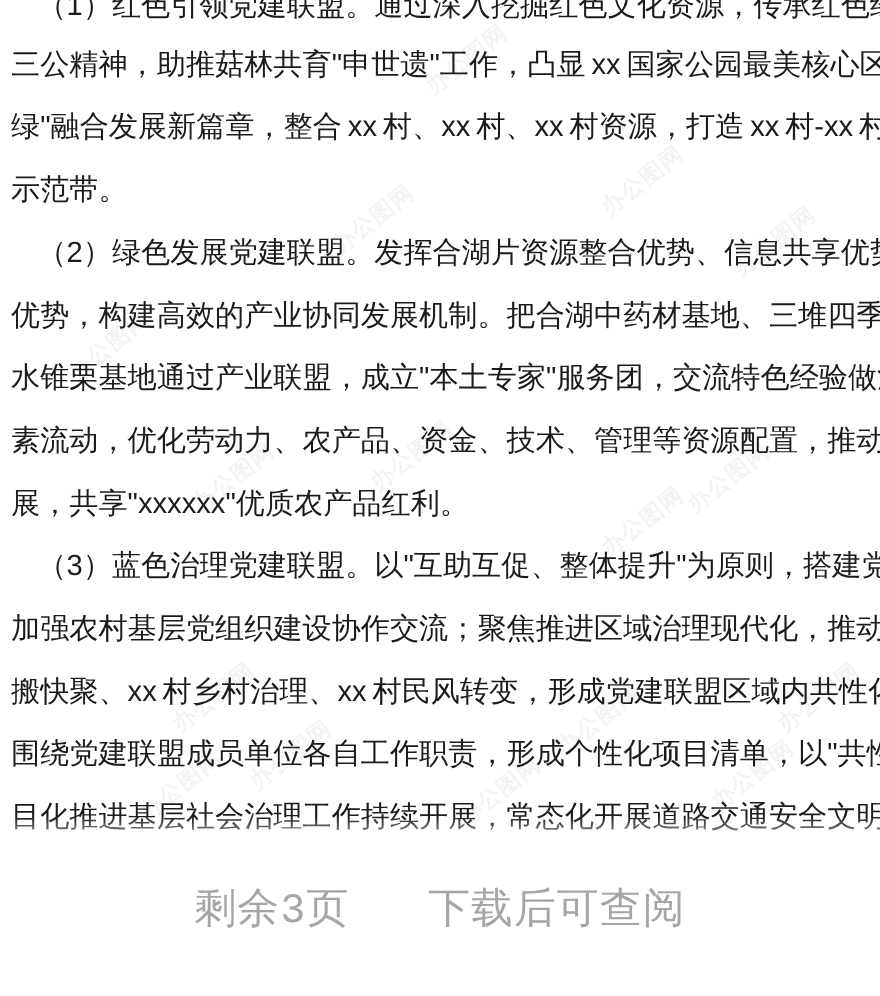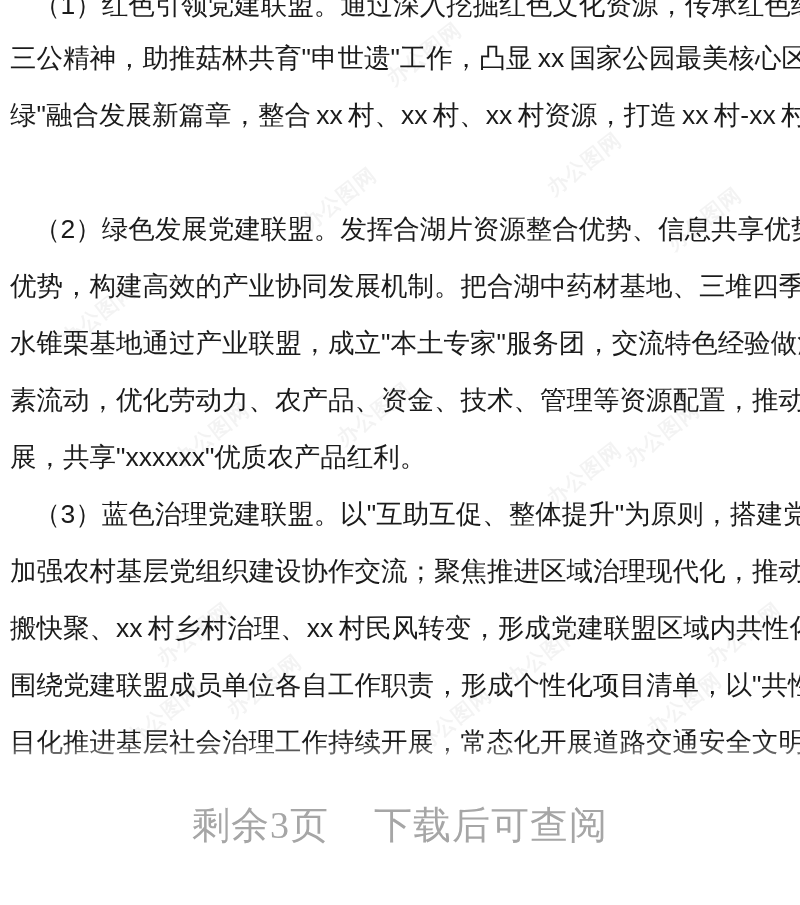--- a/index.html
+++ b/index.html
@@ -92,21 +92,21 @@
   .footer-notice {
     position: absolute;
     left: 0;
     right: 0;
     top: 800px;
     z-index: 4;
     text-align: center;
     color: #a6a6a6;
     font-size: 38px;
     letter-spacing: 1px;
-    font-family: Liberation Serif, serif;
+    font-family: Liberation Mono, monospace;
     user-select: none;
   }
   .footer-notice .gap {
     display: inline-block;
     width: 24px;
   }
 </style>
 </head>
 <body>
 
@@ -237,20 +237,21 @@
         <span>x</span>
         <span>x</span>
         <span> </span>
         <span>村</span>
         <span>-</span>
         <span>x</span>
         <span>x</span>
         <span> </span>
         <span>村</span>
       </div>
+    <div class="line last" style="top:150px;">示范带。</div>
     <div class="line indent justify" style="top:207px;">
         <span>（</span>
         <span>2</span>
         <span>）</span>
         <span>绿</span>
         <span>色</span>
         <span>发</span>
         <span>展</span>
         <span>党</span>
         <span>建</span>

